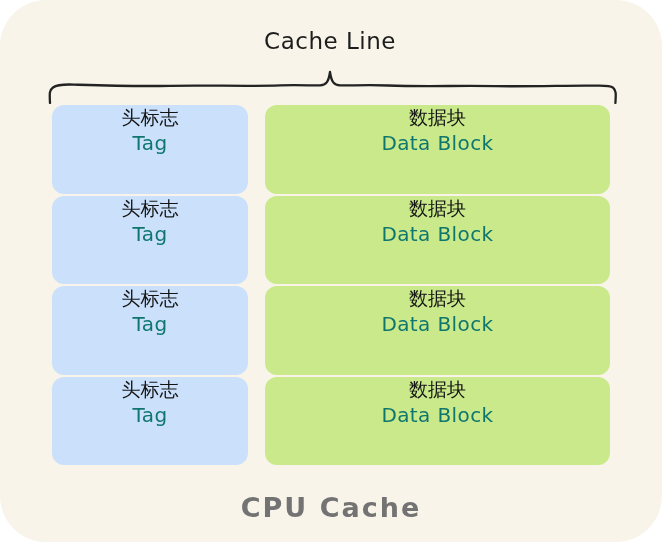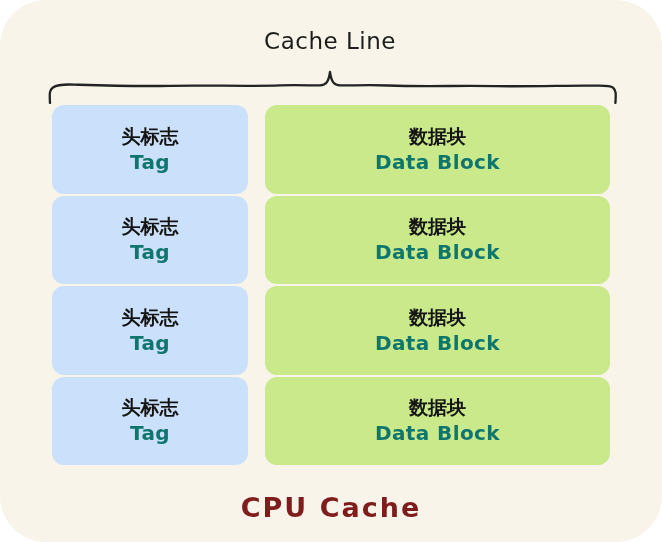--- a/index.html
+++ b/index.html
@@ -67,26 +67,24 @@
     flex: 1 1 0;
     display: flex;
     flex-direction: row;
     gap: 2px;
     min-height: 0;
   }
   .cell {
     display: flex;
     flex-direction: column;
     align-items: center;
-    justify-content: center;
     box-sizing: border-box;
     border-radius: 12px;
     line-height: 1.32;
     color: #111111;
-    font-weight: bold;
   }
   .cell-tag {
     width: 196px;
     flex: 0 0 196px;
     background: #cbe1fb;
   }
   .cell-data {
     flex: 1 1 auto;
     background: #c9e98a;
     margin-left: 15px;
@@ -105,21 +103,21 @@
 
   
   .footer-title {
     position: absolute;
     left: 0px;
     top: 492px;
     width: 662px;
     text-align: center;
     font-size: 27px;
     font-weight: bold;
-    color: #7f1d1d;
+    color: #737373;
     letter-spacing: 2px;
     font-family: "DejaVu Sans", sans-serif;
     white-space: nowrap;
   }
 </style>
 </head>
 <body>
 
 <div id="screenshot">
 

